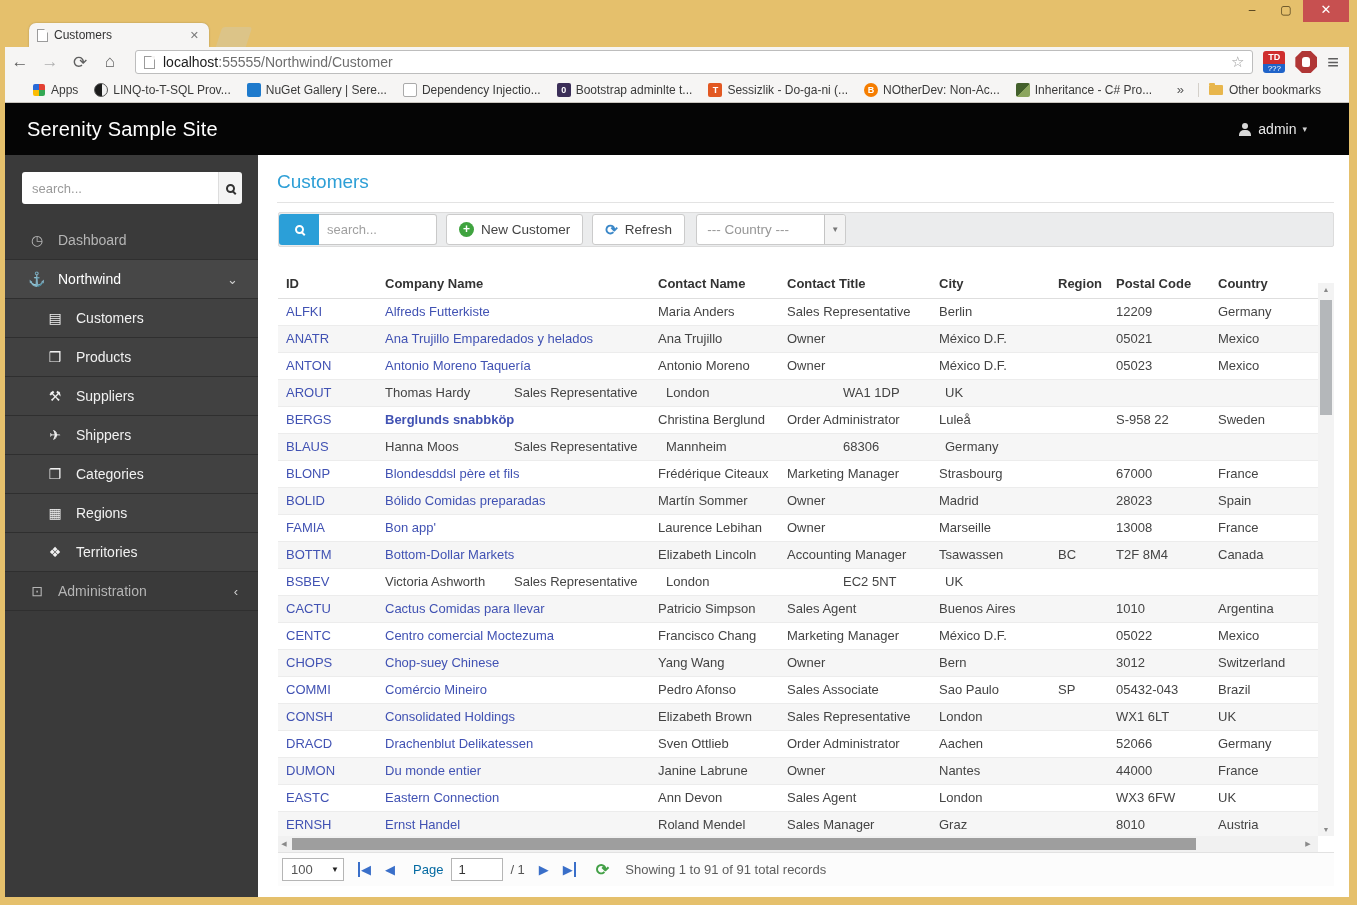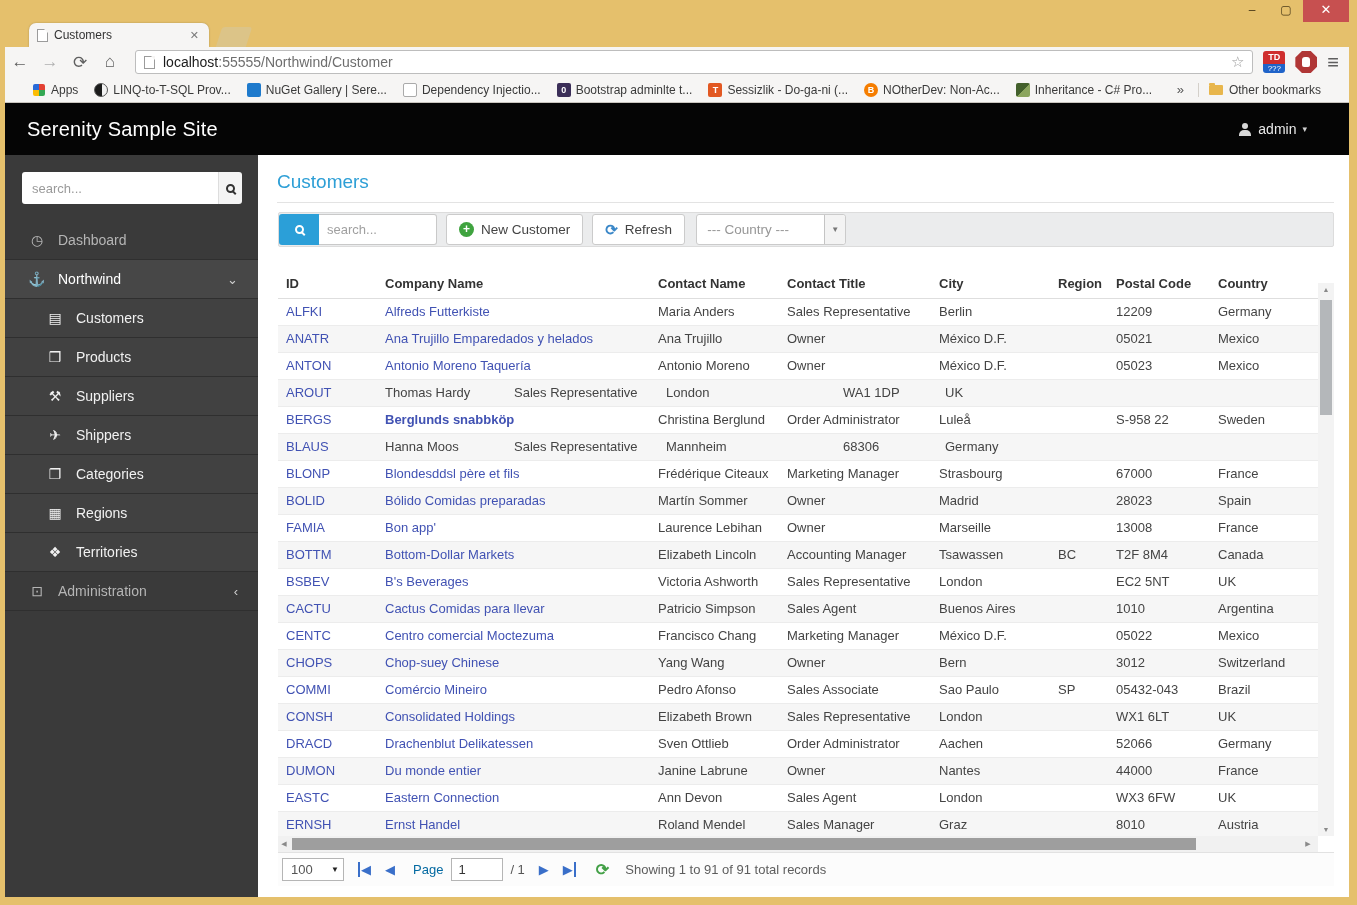--- a/index.html
+++ b/index.html
@@ -399,21 +399,20 @@
         <span class="g-cell link" style="width: 273px;">Bottom-Dollar Markets</span>
         <span class="g-cell" style="width: 129px;">Elizabeth Lincoln</span>
         <span class="g-cell" style="width: 152px;">Accounting Manager</span>
         <span class="g-cell" style="width: 119px;">Tsawassen</span>
         <span class="g-cell" style="width: 58px;">BC</span>
         <span class="g-cell" style="width: 102px;">T2F 8M4</span>
         <span class="g-cell" style="width: 108px;">Canada</span>
       </div>
       <div class="g-row">
         <span class="g-cell link" style="width: 99px;">BSBEV</span>
-        <span class="g-cell link" style="width: 273px;">B's Beverages</span>
         <span class="g-cell" style="width: 129px;">Victoria Ashworth</span>
         <span class="g-cell" style="width: 152px;">Sales Representative</span>
         <span class="g-cell" style="width: 119px;">London</span>
         <span class="g-cell" style="width: 58px;"></span>
         <span class="g-cell" style="width: 102px;">EC2 5NT</span>
         <span class="g-cell" style="width: 108px;">UK</span>
       </div>
       <div class="g-row alt">
         <span class="g-cell link" style="width: 99px;">CACTU</span>
         <span class="g-cell link" style="width: 273px;">Cactus Comidas para llevar</span>

